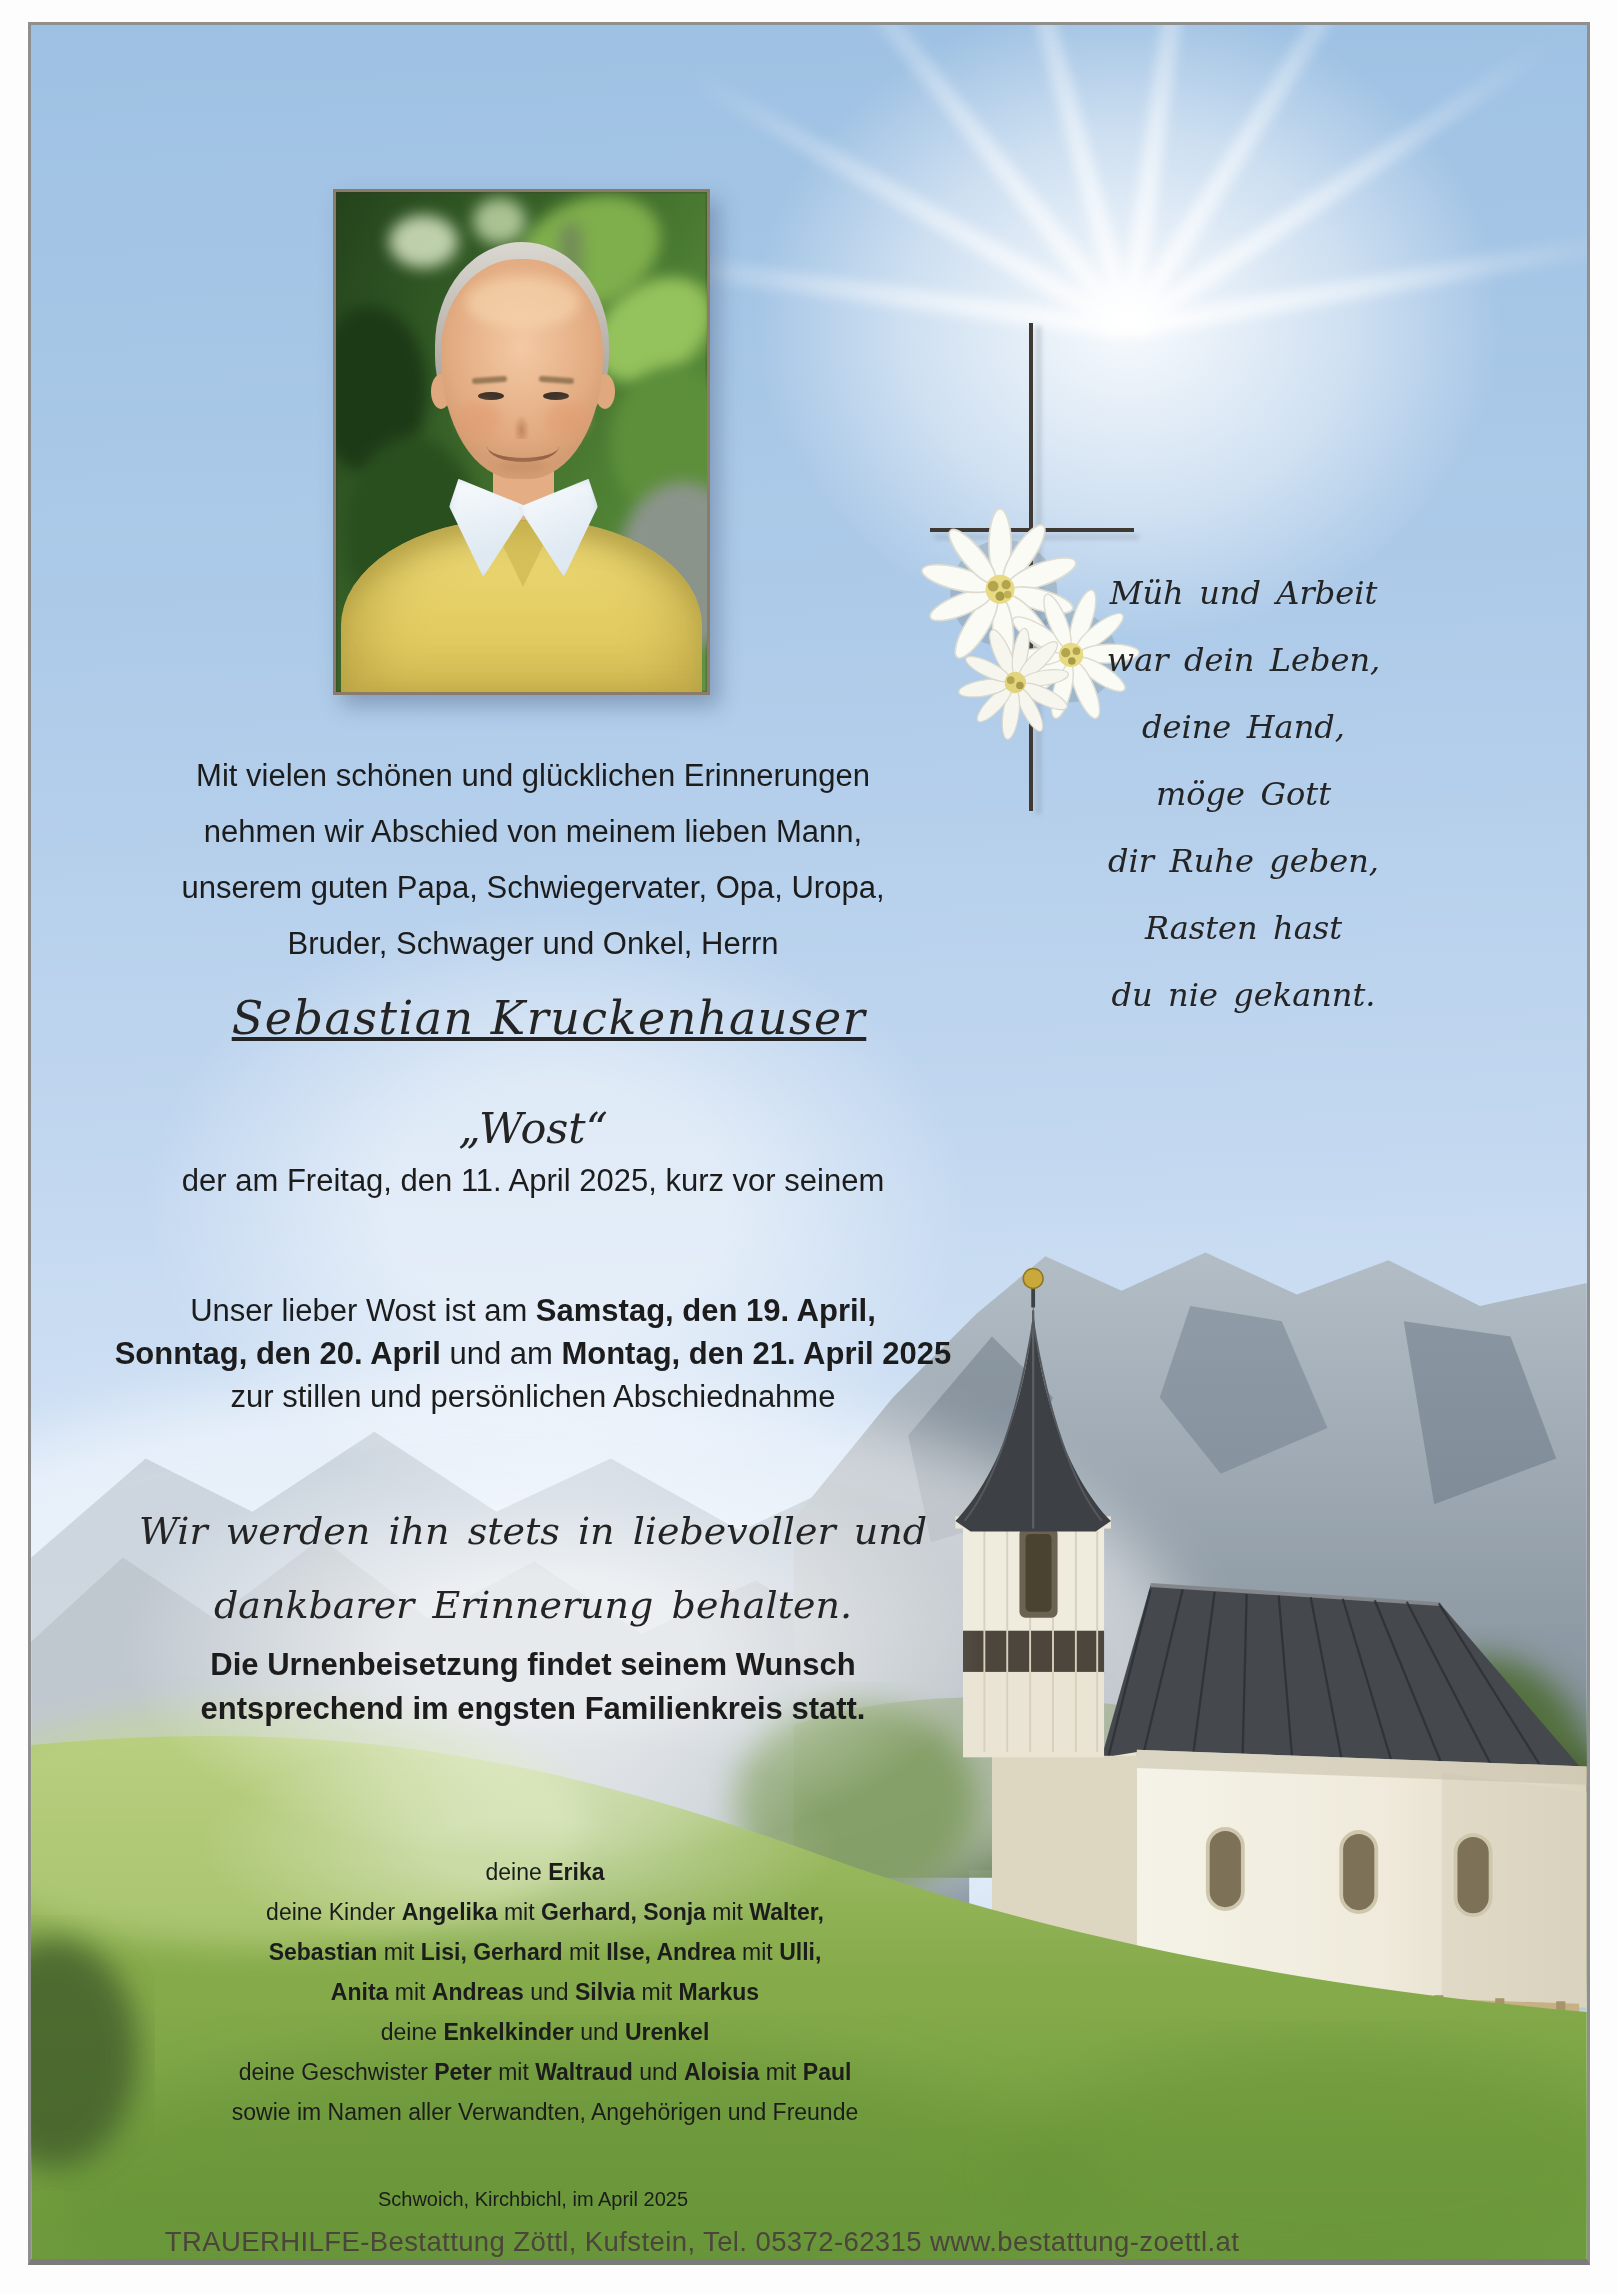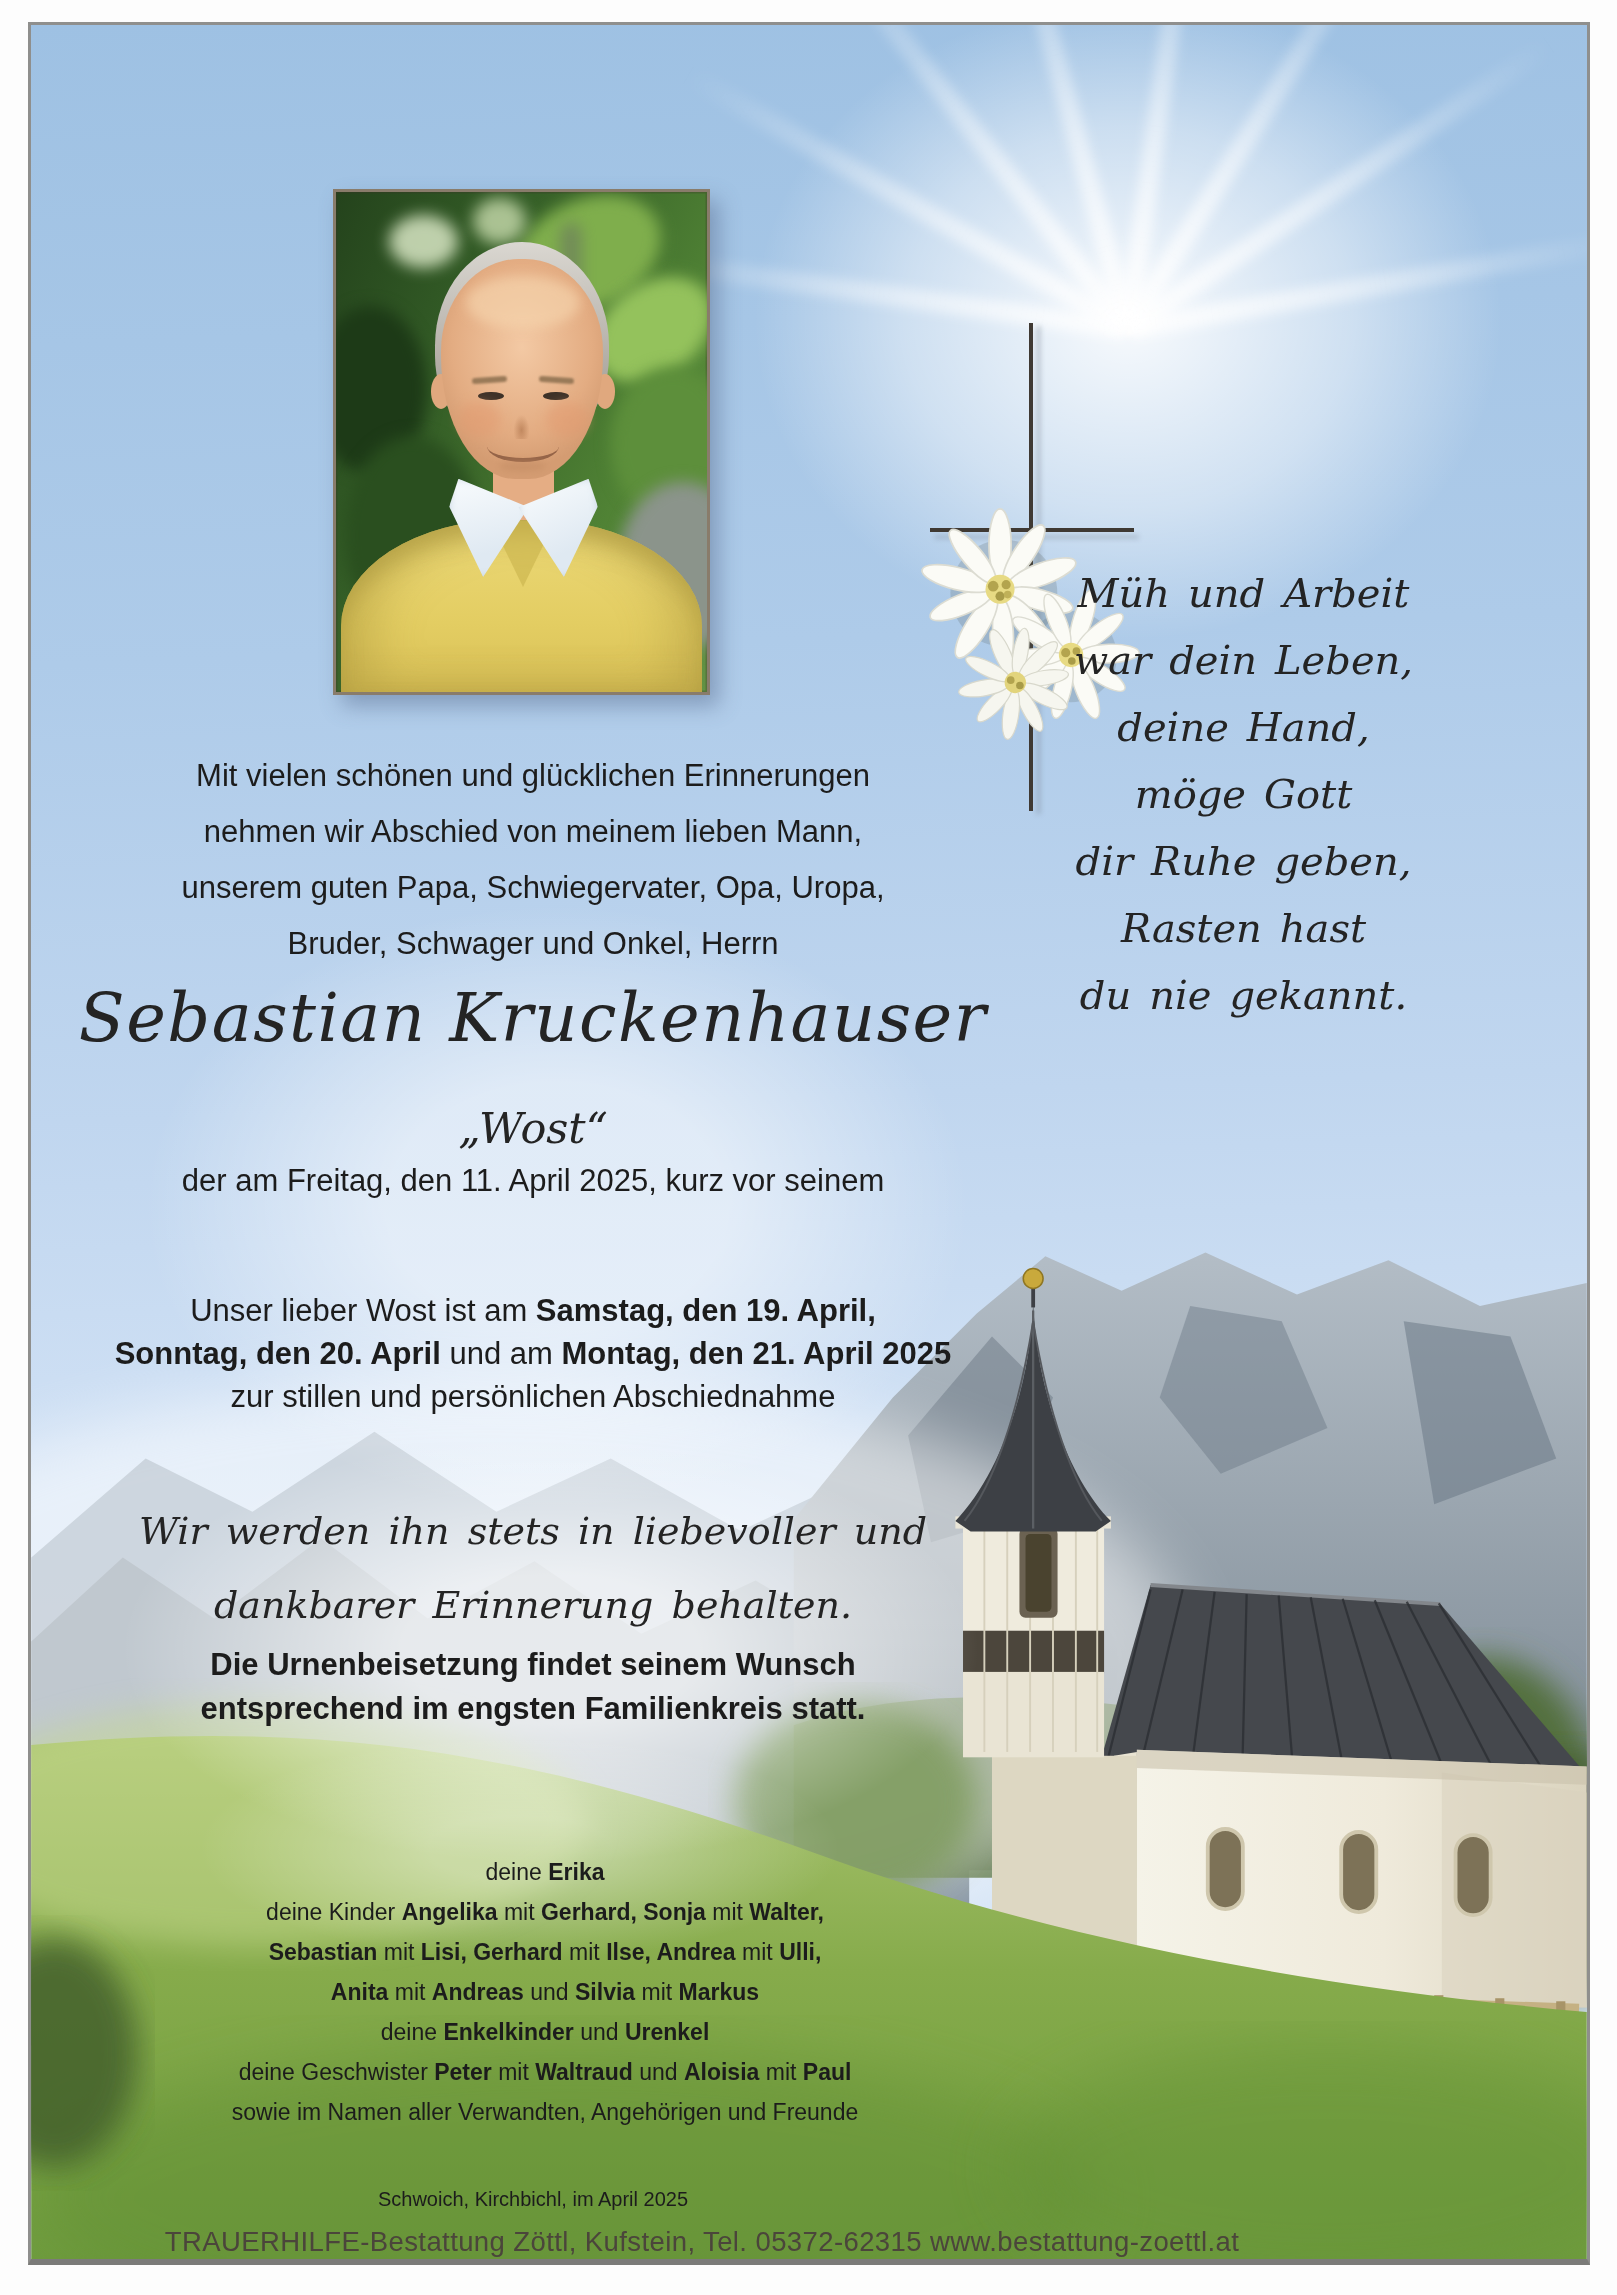--- a/index.html
+++ b/index.html
@@ -46,23 +46,23 @@
   .head{position:absolute;left:105px;top:67px;width:162px;height:220px;
         background:radial-gradient(60% 55% at 50% 40%,#f3c9a4,#e3ac82 72%,#d49c72);
         border-radius:48% 48% 46% 46%/42% 42% 56% 56%;}
   .ear{position:absolute;width:20px;height:35px;background:#e0a87e;border-radius:50%;}
   .fx{position:absolute;}
   
   .txt{color:#1c1c1c;text-align:center;}
   .line{white-space:nowrap;}
   .line .b{font-weight:700;}
   .script{font-family:"DejaVu Serif",serif;font-style:italic;color:#242424;}
-  .poem{left:938px;top:535px;width:549px;font-size:40px;line-height:67px;word-spacing:5.3px;}
+  .poem{left:938px;top:535px;width:549px;font-size:32px;line-height:67px;word-spacing:5.3px;}
   .intro{left:0;top:723px;width:1004px;font-size:31px;line-height:56px;}
-  .name{left:0;top:946px;width:1004px;font-size:67px;line-height:95px;letter-spacing:1.5px;}
+  .name{left:16px;top:946px;width:1004px;font-size:46px;line-height:95px;letter-spacing:1.5px;text-decoration:underline;}
   .wost{left:0;top:1077px;width:1004px;font-size:43px;line-height:53px;}
   .death{left:0;top:1132px;width:1004px;font-size:31px;line-height:47px;}
   .laying{left:0;top:1264px;width:1004px;font-size:31px;line-height:43px;}
   .remember{left:0;top:1469px;width:1004px;font-size:38px;line-height:74px;word-spacing:6.1px;}
   .urn{left:0;top:1618px;width:1004px;font-size:31px;line-height:44px;}
   .inliebe{left:0;top:1733px;width:1004px;font-size:47px;line-height:59px;word-spacing:4.6px;}
   .family{left:12px;top:1827px;width:1004px;font-size:23px;line-height:40px;}
   .place{left:0;top:2154px;width:1004px;font-size:20px;line-height:41px;}
   .funeral{left:30.5px;top:2199px;width:1281px;font-size:27.5px;line-height:35px;color:#4b453b;letter-spacing:0.4px;}
 </style>

